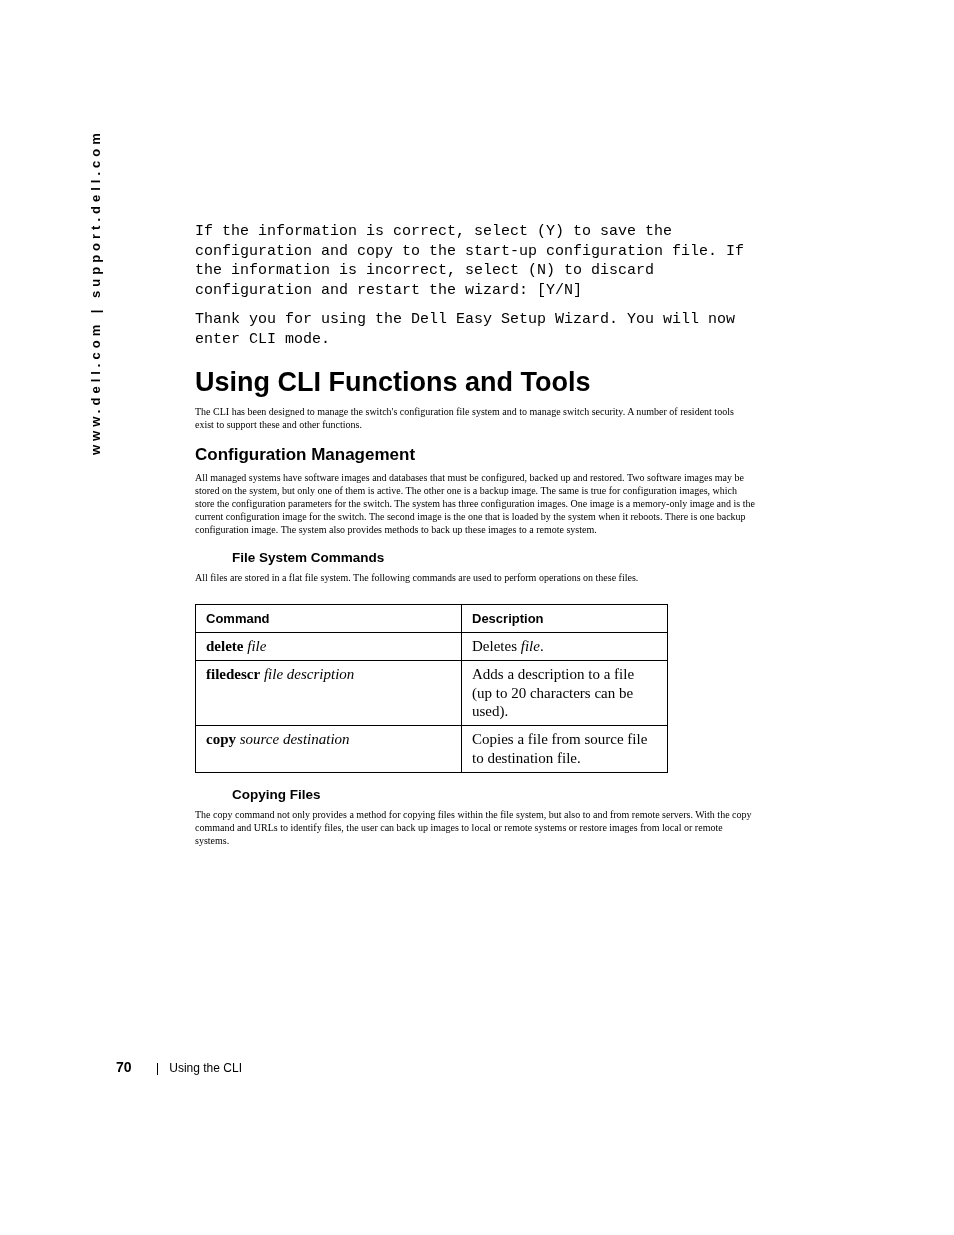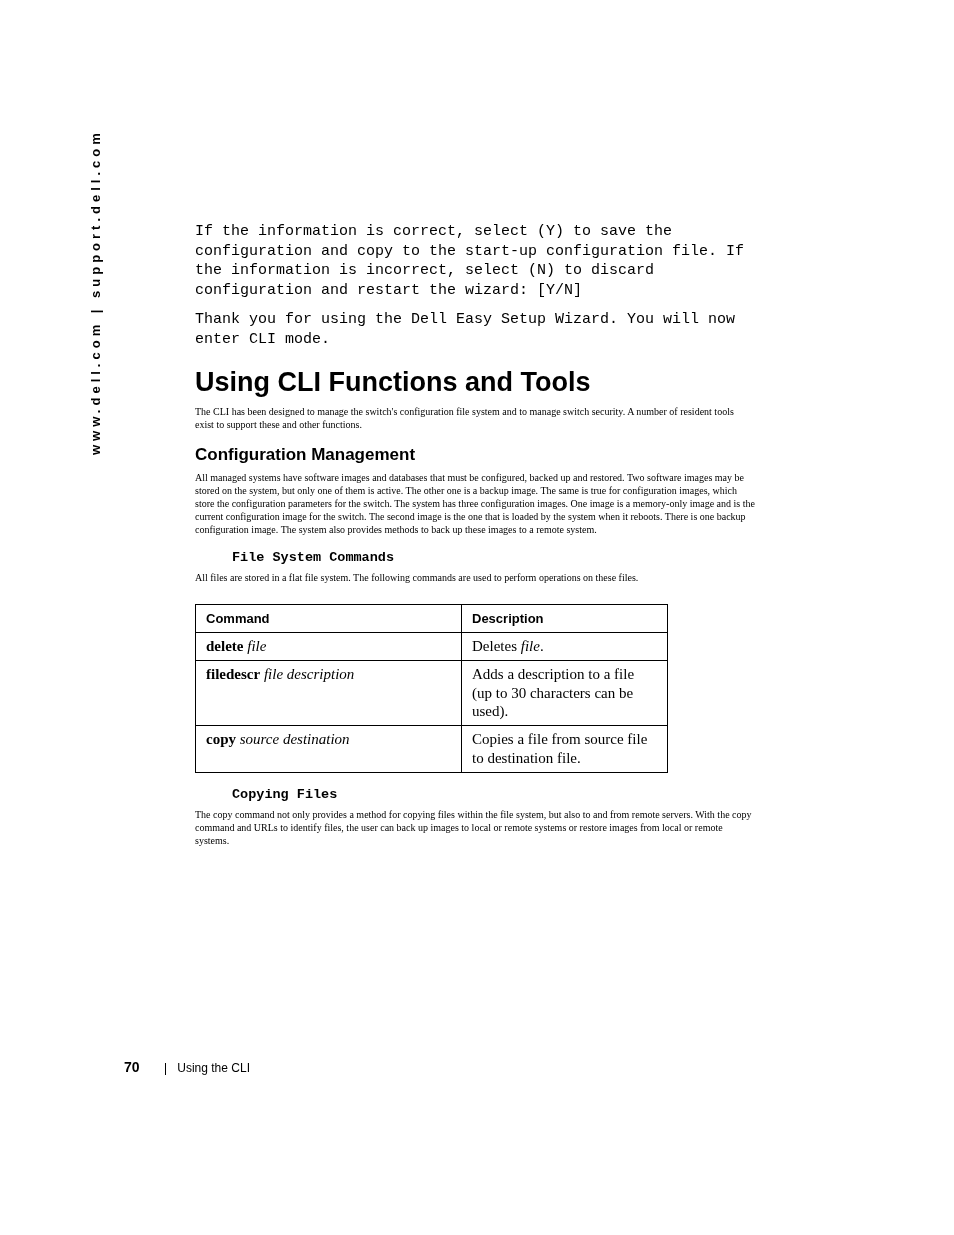--- a/index.html
+++ b/index.html
@@ -57,21 +57,21 @@
     line-height: 1.3;
     margin: 0 0 12px 0;
   }
   .h2 {
     font-family: Arial, Helvetica, sans-serif;
     font-weight: bold;
     font-size: 17px;
     margin: 14px 0 6px 0;
   }
   .h3 {
-    font-family: Liberation Mono, monospace;
+    font-family: Liberation Sans, sans-serif;
     font-weight: bold;
     font-size: 13.5px;
     margin: 14px 0 6px 0;
     padding-left: 37px;
   }
   table.cmd {
     border-collapse: collapse;
     width: 473px;
     margin-top: 20px;
     font-size: 15px;
@@ -90,21 +90,21 @@
     vertical-align: top;
     font-family: Georgia, 'Times New Roman', serif;
     font-size: 15px;
     line-height: 1.25;
   }
   .cmd-col { width: 245px; }
   .bold { font-weight: bold; }
   .ital { font-style: italic; }
   .footer {
     position: absolute;
-    left: 124px;
+    left: 116px;
     bottom: 160px;
     font-family: Arial, Helvetica, sans-serif;
     font-size: 12px;
   }
   .footer .pn {
     font-weight: bold;
     font-size: 14px;
     margin-right: 14px;
   }
   .footer .sep {
@@ -143,21 +143,21 @@
           <th>Description</th>
         </tr>
       </thead>
       <tbody>
         <tr>
           <td><span class="bold">delete</span> <span class="ital">file</span></td>
           <td><span>Deletes </span><span class="ital">file</span><span>.</span></td>
         </tr>
         <tr>
           <td><span class="bold">filedescr</span> <span class="ital">file description</span></td>
-          <td><span>Adds a description to a file (up to 30 characters can be used).</span></td>
+          <td><span>Adds a description to a file (up to 20 characters can be used).</span></td>
         </tr>
         <tr>
           <td><span class="bold">copy</span> <span class="ital">source destination</span></td>
           <td><span>Copies a file from source file to destination file.</span></td>
         </tr>
       </tbody>
     </table>
 
     <div class="h3">Copying Files</div>
     <p class="bodytext">The copy command not only provides a method for copying files within the file system, but also to and from remote servers. With the copy command and URLs to identify files, the user can back up images to local or remote systems or restore images from local or remote systems.</p>

